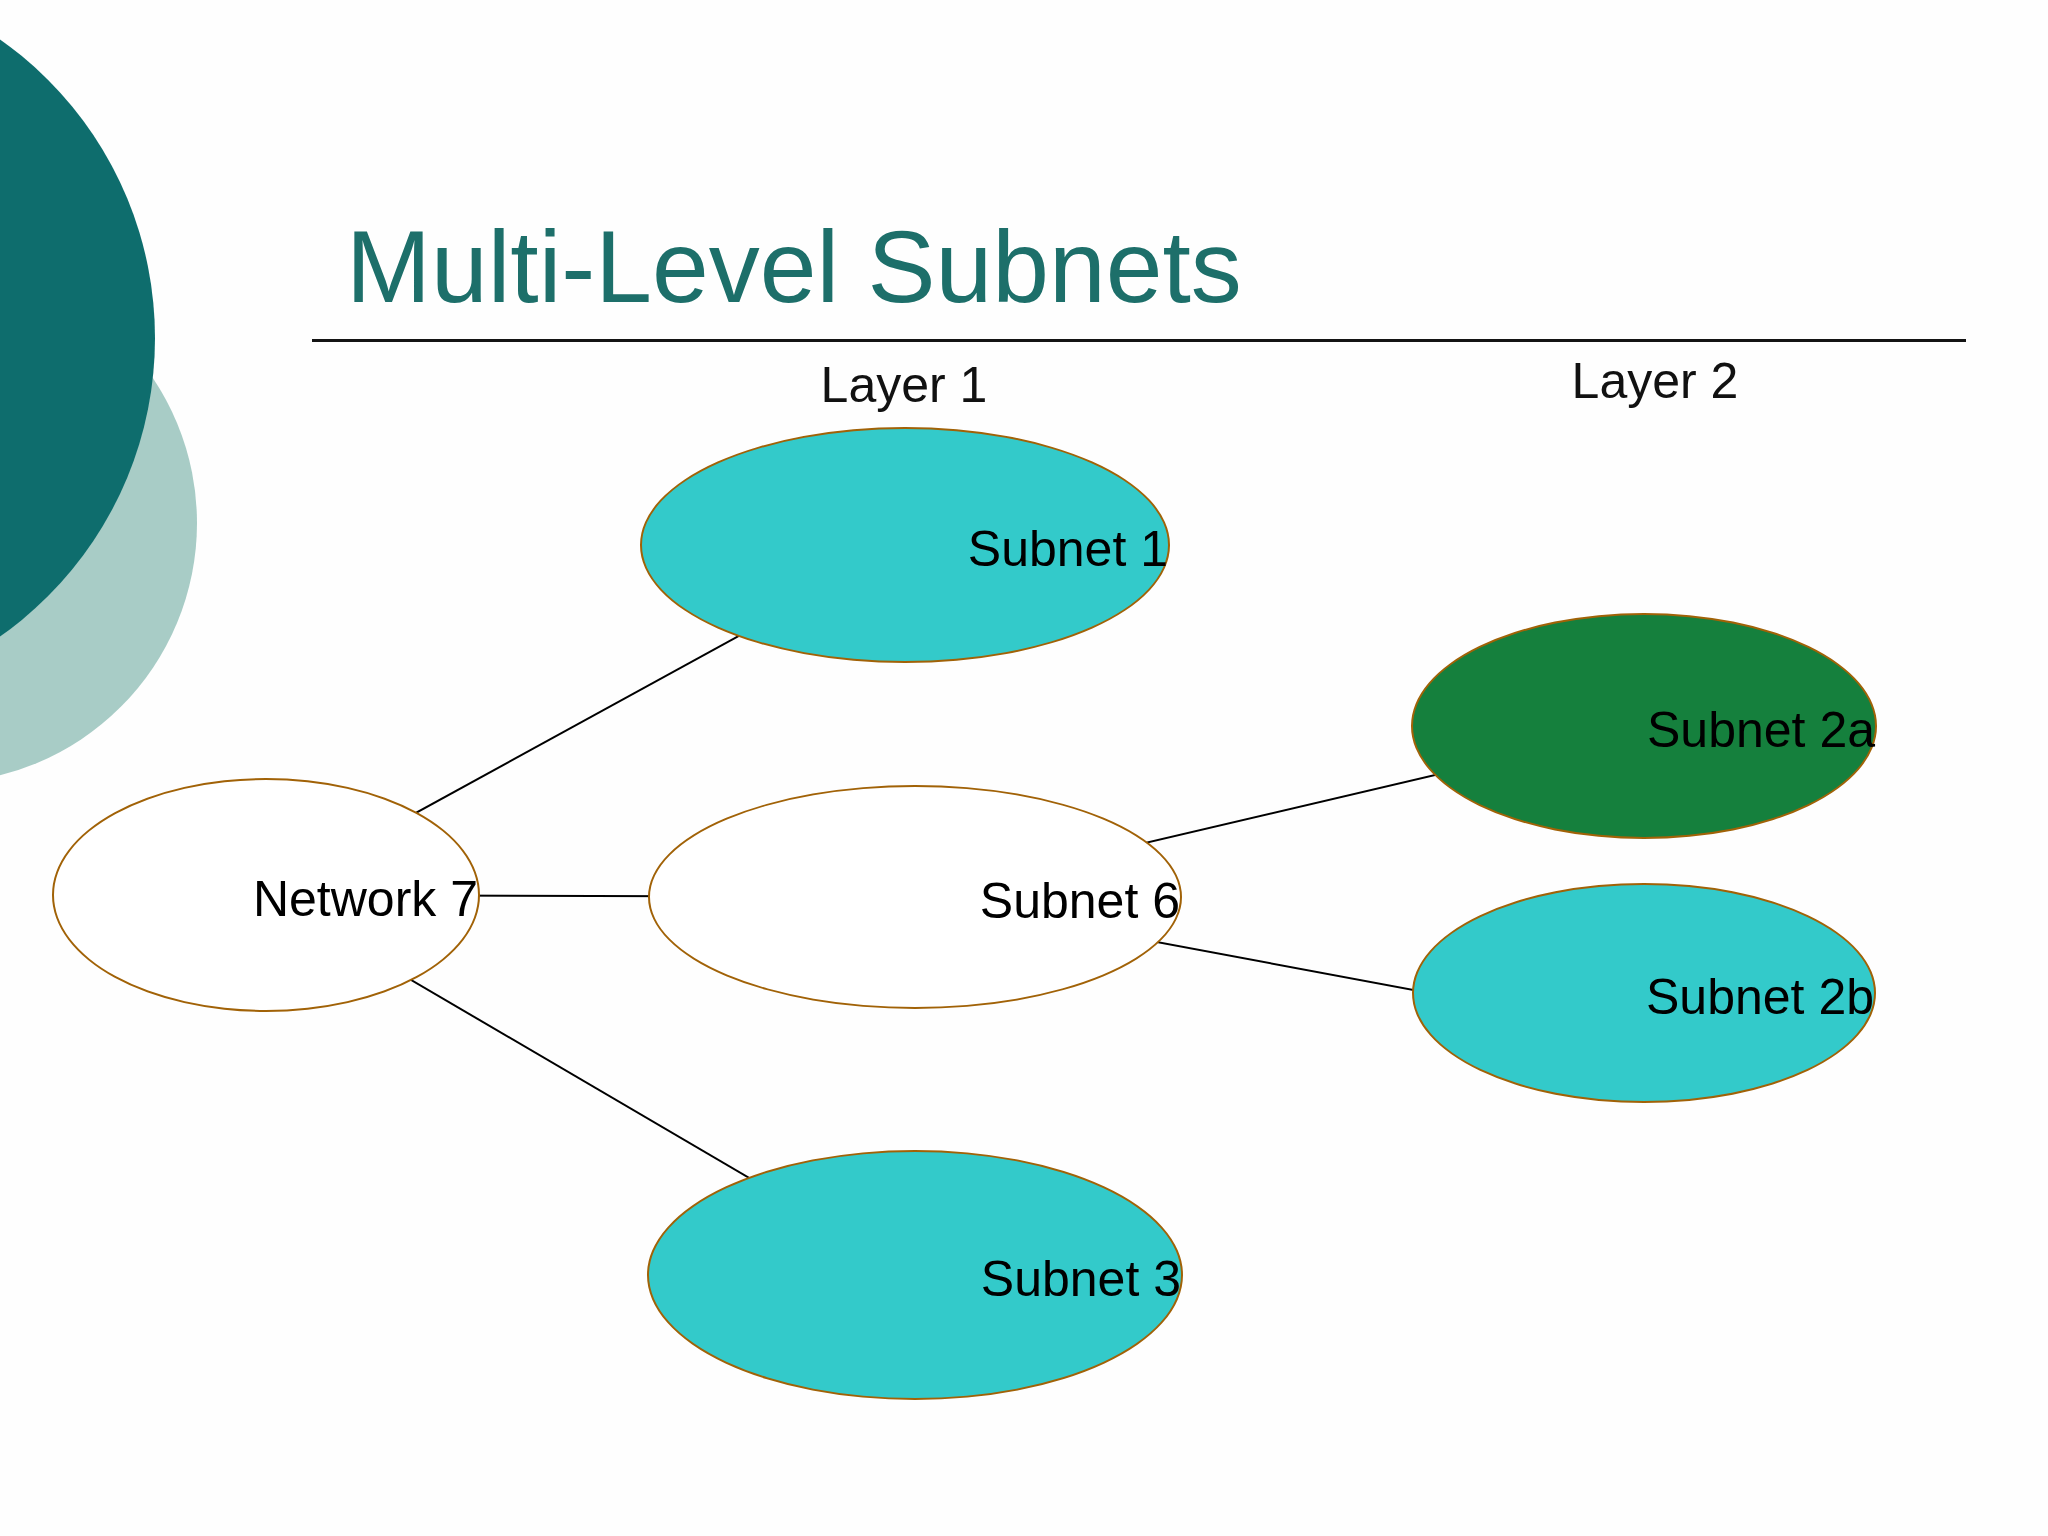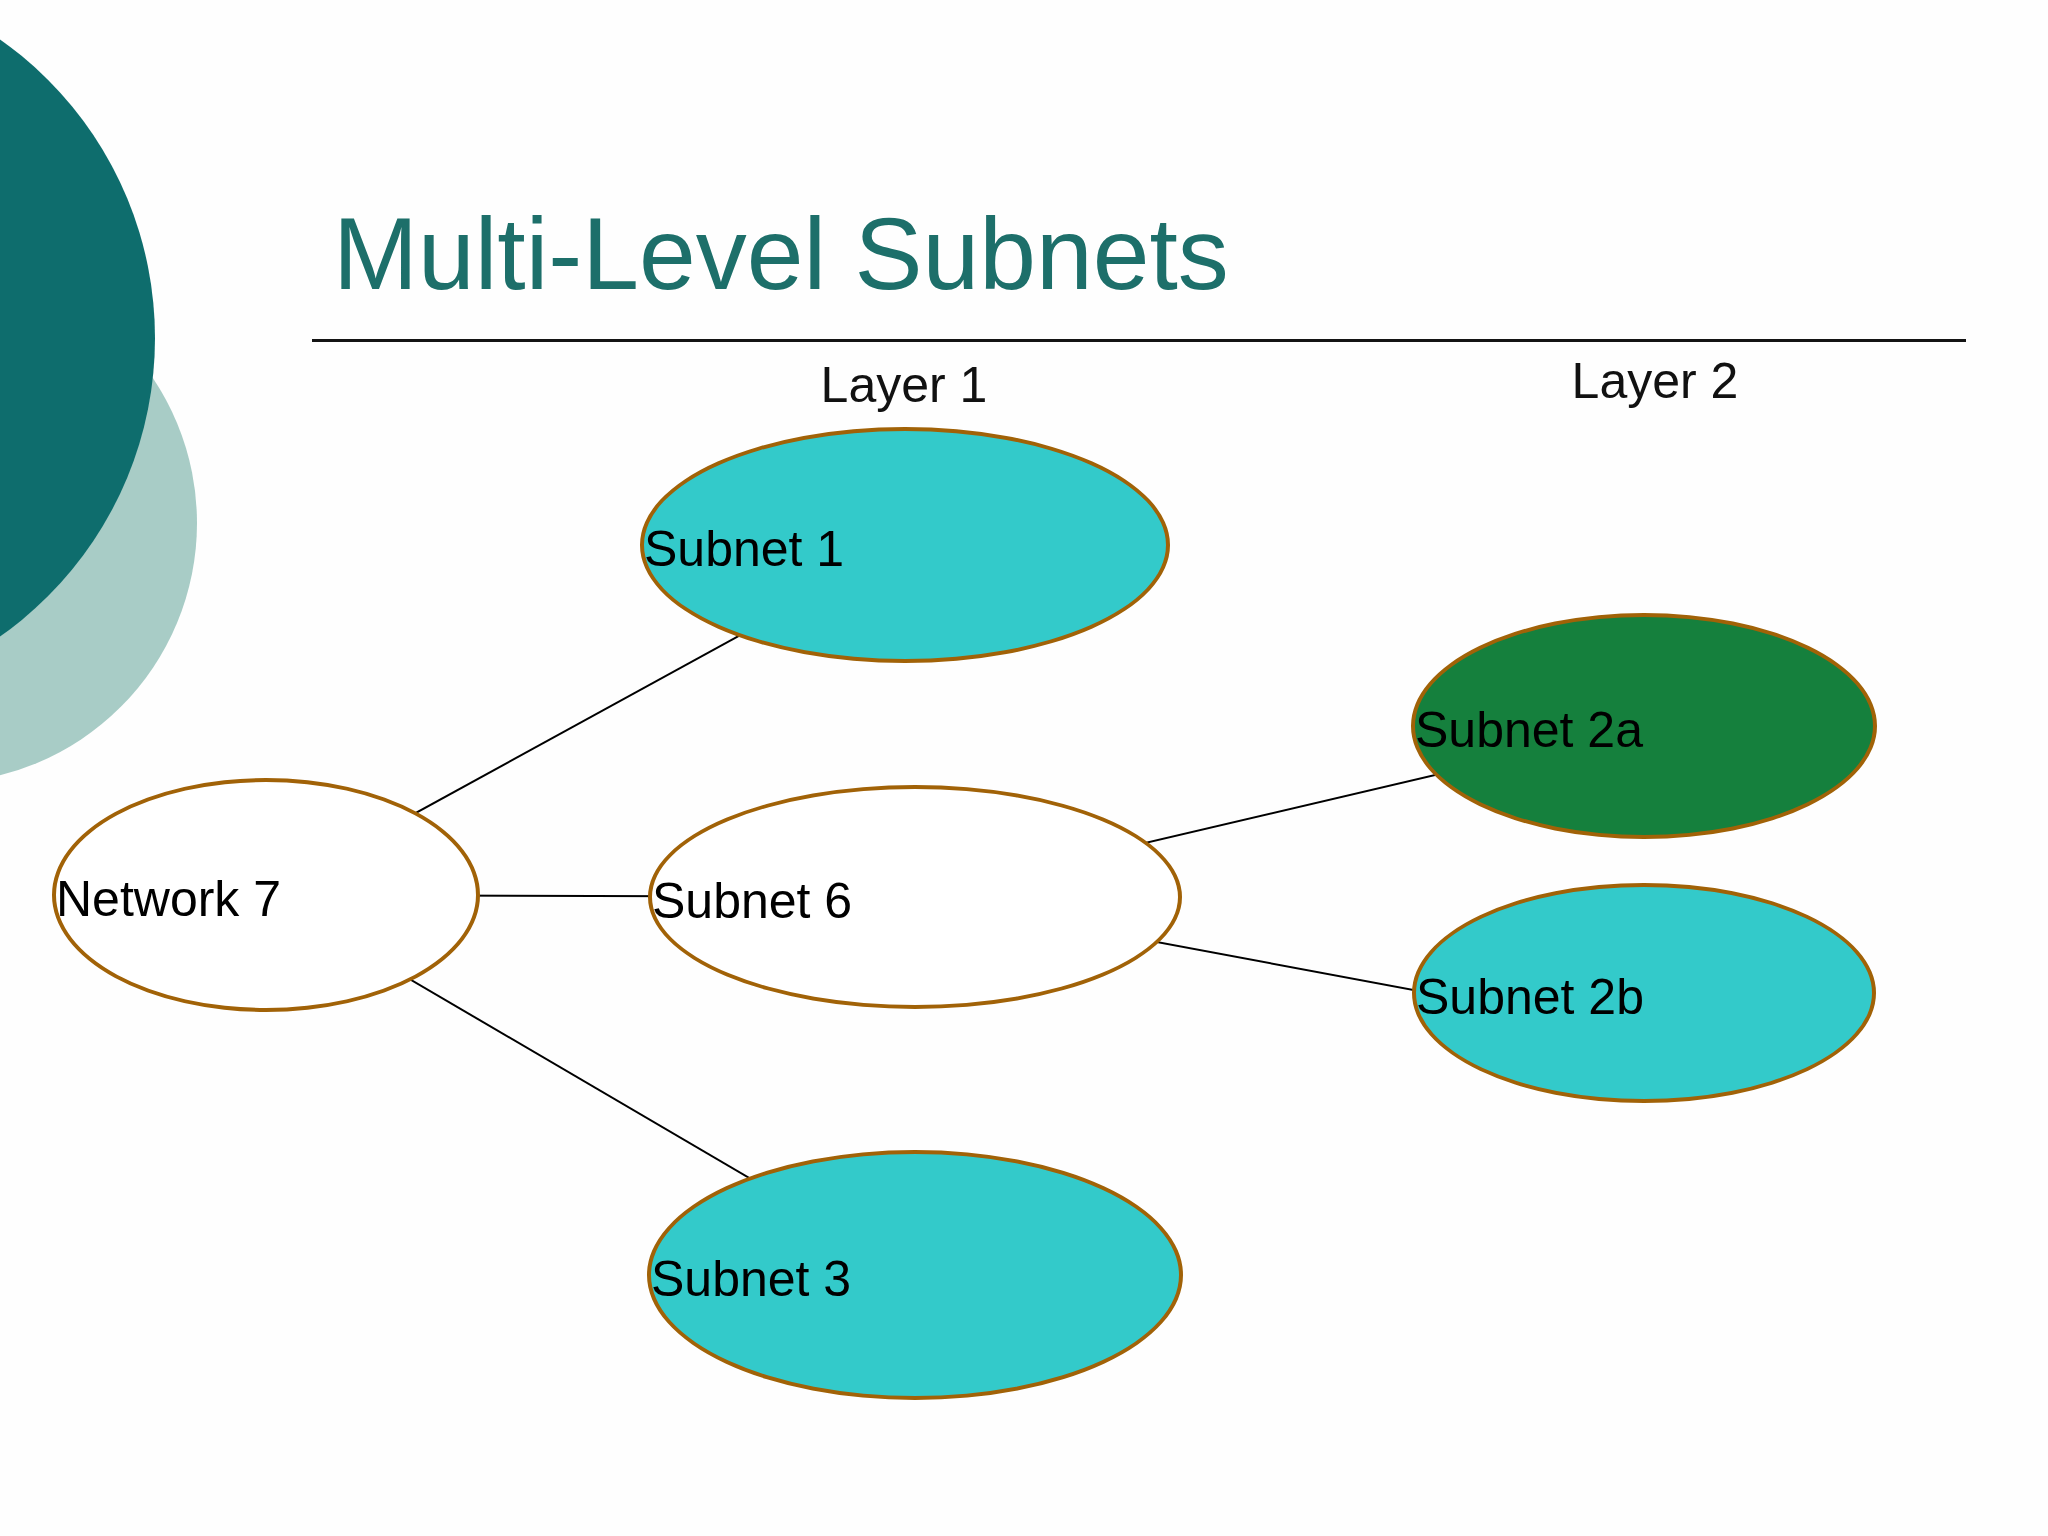--- a/index.html
+++ b/index.html
@@ -15,21 +15,21 @@
   
   .decor { position: absolute; border-radius: 50%; }
   #decor-light { left: -323px; top: 263px; width: 520px; height: 520px; background: #a8ccc6; }
   #decor-dark  { left: -575px; top: -27px; width: 730px; height: 730px; background: #0e6d6d; }
 
   
   #title {
     position: absolute;
     left: 330px;
     top: 200px;
-    margin: 3px;
+    margin: 16px;
     font-size: 102px;
     font-weight: 400;
     line-height: 1;
     color: #1d6f6a;
     white-space: nowrap;
   }
   #title-rule {
     position: absolute;
     left: 312px;
     top: 339px;
@@ -54,25 +54,25 @@
   #edges {
     position: absolute;
     left: 0; top: 0;
     width: 2048px; height: 1536px;
   }
 
   
   .node {
     position: absolute;
     box-sizing: border-box;
-    border: 4px solid #a16207;
+    border: 2px solid #a16207;
     border-radius: 50%;
     display: flex;
     align-items: center;
-    justify-content: flex-start;
+    justify-content: flex-end;
     font-size: 50px;
     color: #000000;
     white-space: nowrap;
   }
   #node-network-1 { left: 52px;   top: 778px;  width: 428px; height: 234px; }
   #node-subnet-1  { left: 640px;  top: 427px;  width: 530px; height: 236px; }
   #node-subnet-2  { left: 648px;  top: 785px;  width: 534px; height: 224px; }
   #node-subnet-3  { left: 647px;  top: 1150px; width: 536px; height: 250px; }
   #node-subnet-2a { left: 1411px; top: 613px;  width: 466px; height: 226px; }
   #node-subnet-2b { left: 1412px; top: 883px;  width: 464px; height: 220px; }

